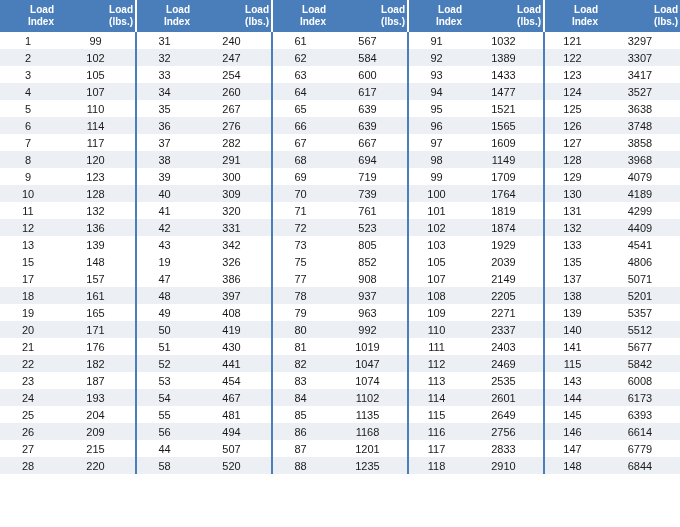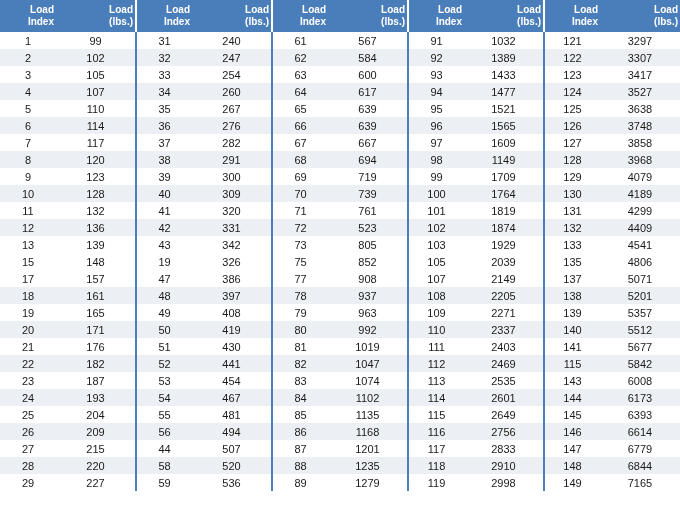--- a/index.html
+++ b/index.html
@@ -425,27 +425,15 @@
           <td class="val">220</td>
           <td class="idx grp-start">58</td>
           <td class="val">520</td>
           <td class="idx grp-start">88</td>
           <td class="val">1235</td>
           <td class="idx grp-start">118</td>
           <td class="val">2910</td>
           <td class="idx grp-start">148</td>
           <td class="val">6844</td>
         </tr>
-        <tr>
-          <td class="idx">29</td>
-          <td class="val">227</td>
-          <td class="idx grp-start">59</td>
-          <td class="val">536</td>
-          <td class="idx grp-start">89</td>
-          <td class="val">1279</td>
-          <td class="idx grp-start">119</td>
-          <td class="val">2998</td>
-          <td class="idx grp-start">149</td>
-          <td class="val">7165</td>
-        </tr>
       </tbody>
   </table>
 </div>
 
 </body></html>

